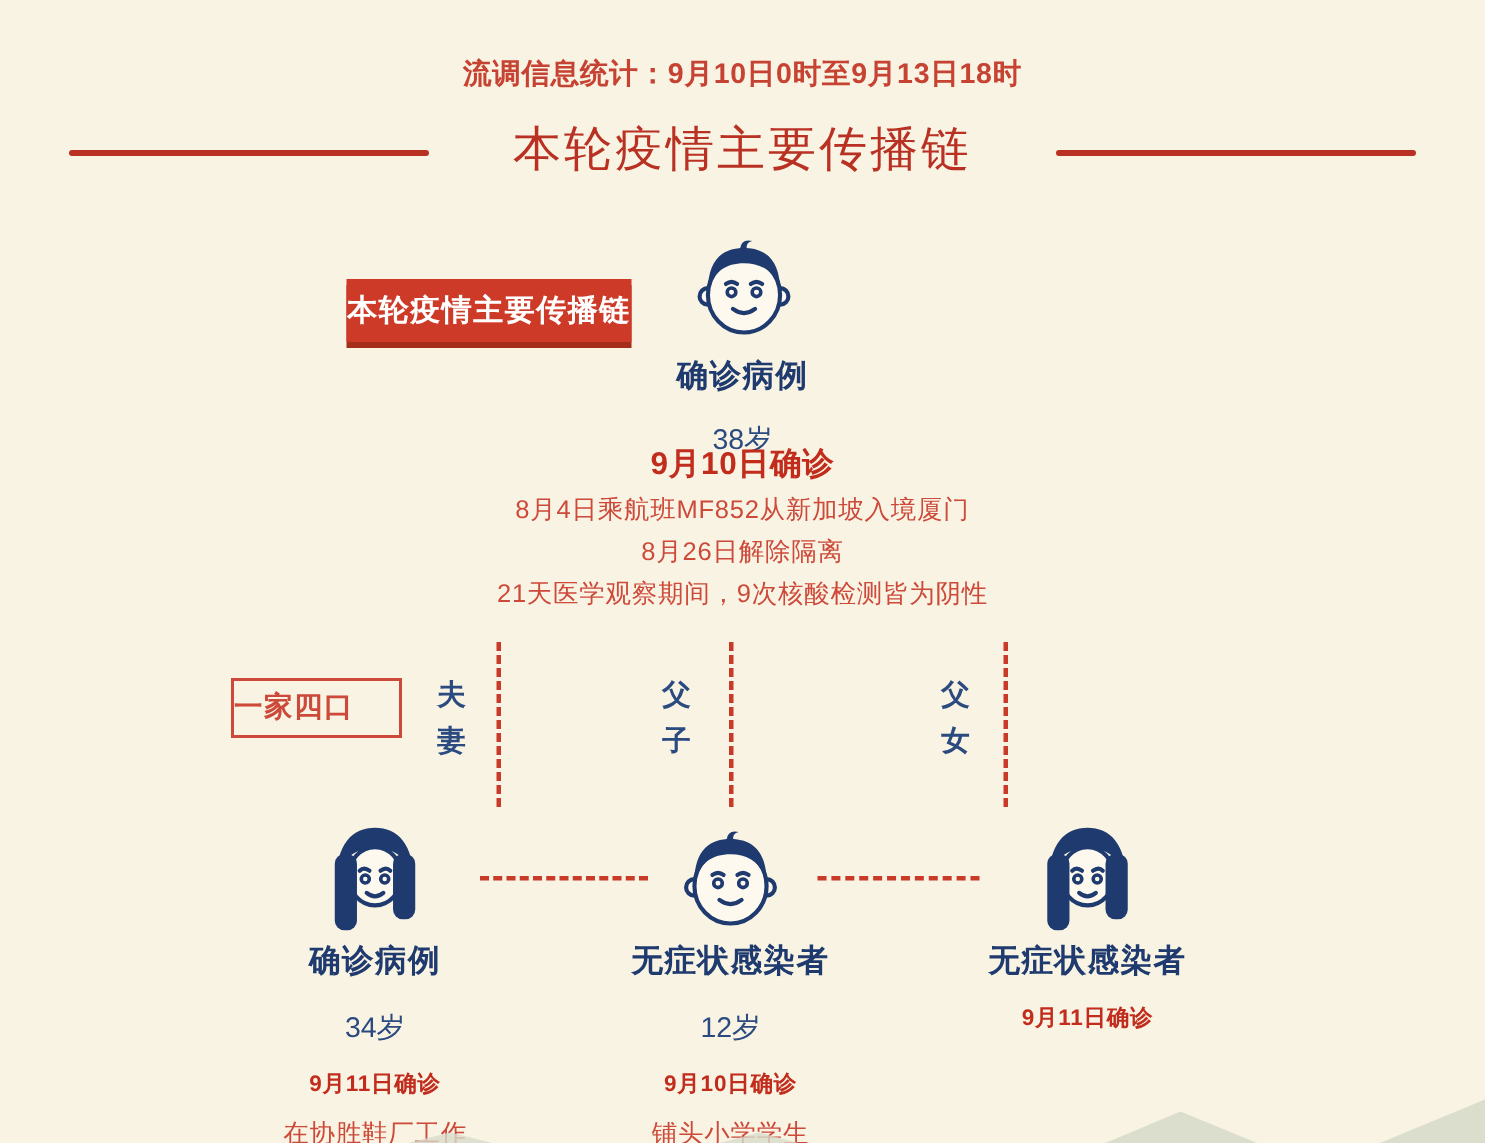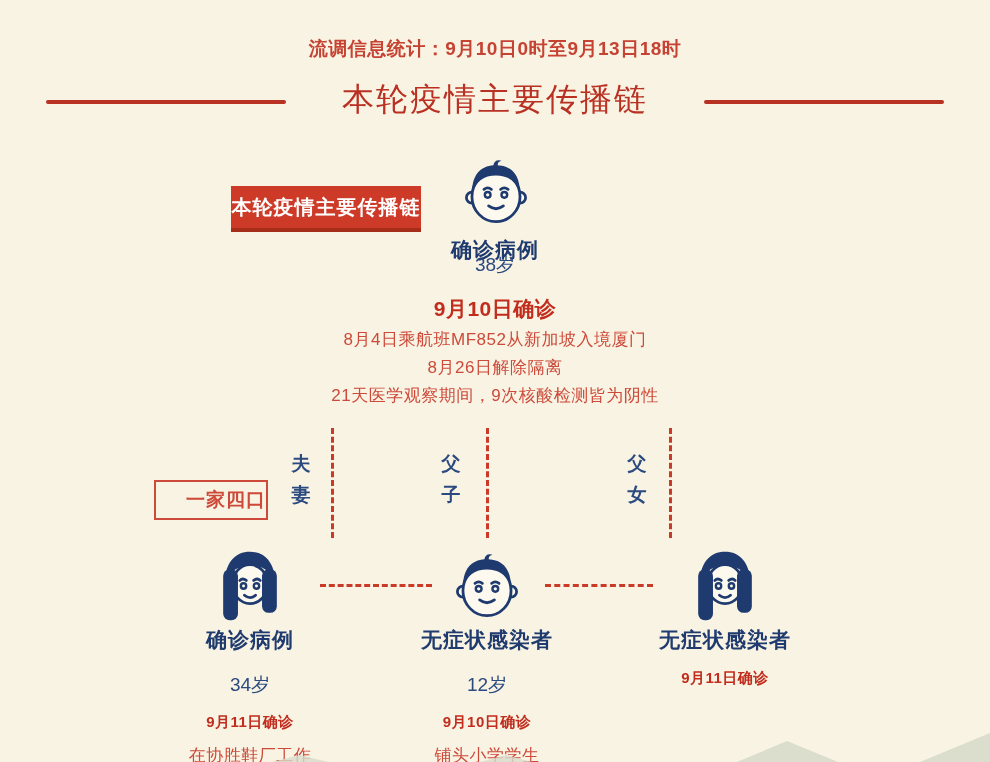--- a/index.html
+++ b/index.html
@@ -28,27 +28,27 @@
     box-shadow:0 4px 0 var(--red-badge-shadow);letter-spacing:1px;
   }
 
   .avatar{display:block;}
   .av-top{left:459px;top:156px;width:74px;height:74px;}
   .av-b1{left:213px;top:547px;width:74px;height:78px;}
   .av-b2{left:450px;top:549px;width:74px;height:76px;}
   .av-b3{left:688px;top:547px;width:74px;height:78px;}
 
   .case-label{top:236px;font-size:21px;font-weight:bold;color:var(--navy);letter-spacing:1px;}
-  .case-age{top:252px;font-size:19px;color:var(--navy-soft);}
+  .case-age{top:280px;font-size:19px;color:var(--navy-soft);}
   .case-date{top:295px;font-size:21px;font-weight:bold;color:var(--red-bold);letter-spacing:.5px;}
   .case-details{top:326px;font-size:17px;color:var(--red-info);line-height:28px;letter-spacing:.5px;}
 
   .family-box{
     left:154px;top:452px;width:110px;height:36px;border:2px solid var(--red-info);
-    color:var(--red-info);font-size:19px;font-weight:bold;text-align:right;line-height:36px;letter-spacing:1px;margin-top:28px;
+    color:var(--red-info);font-size:19px;font-weight:bold;text-align:left;line-height:36px;letter-spacing:1px;
   }
   .relation{width:30px;text-align:center;color:var(--navy-soft);font-size:19px;font-weight:bold;}
   .relation div{line-height:24px;margin-bottom:7px;}
   .rel-1{left:286px;top:452px;}
   .rel-2{left:436px;top:452px;}
   .rel-3{left:622px;top:452px;}
 
   .vdash{width:0;border-left:3px dashed var(--red-line);top:428px;height:110px;}
   .vd-1{left:331px;}
   .vd-2{left:486px;}

